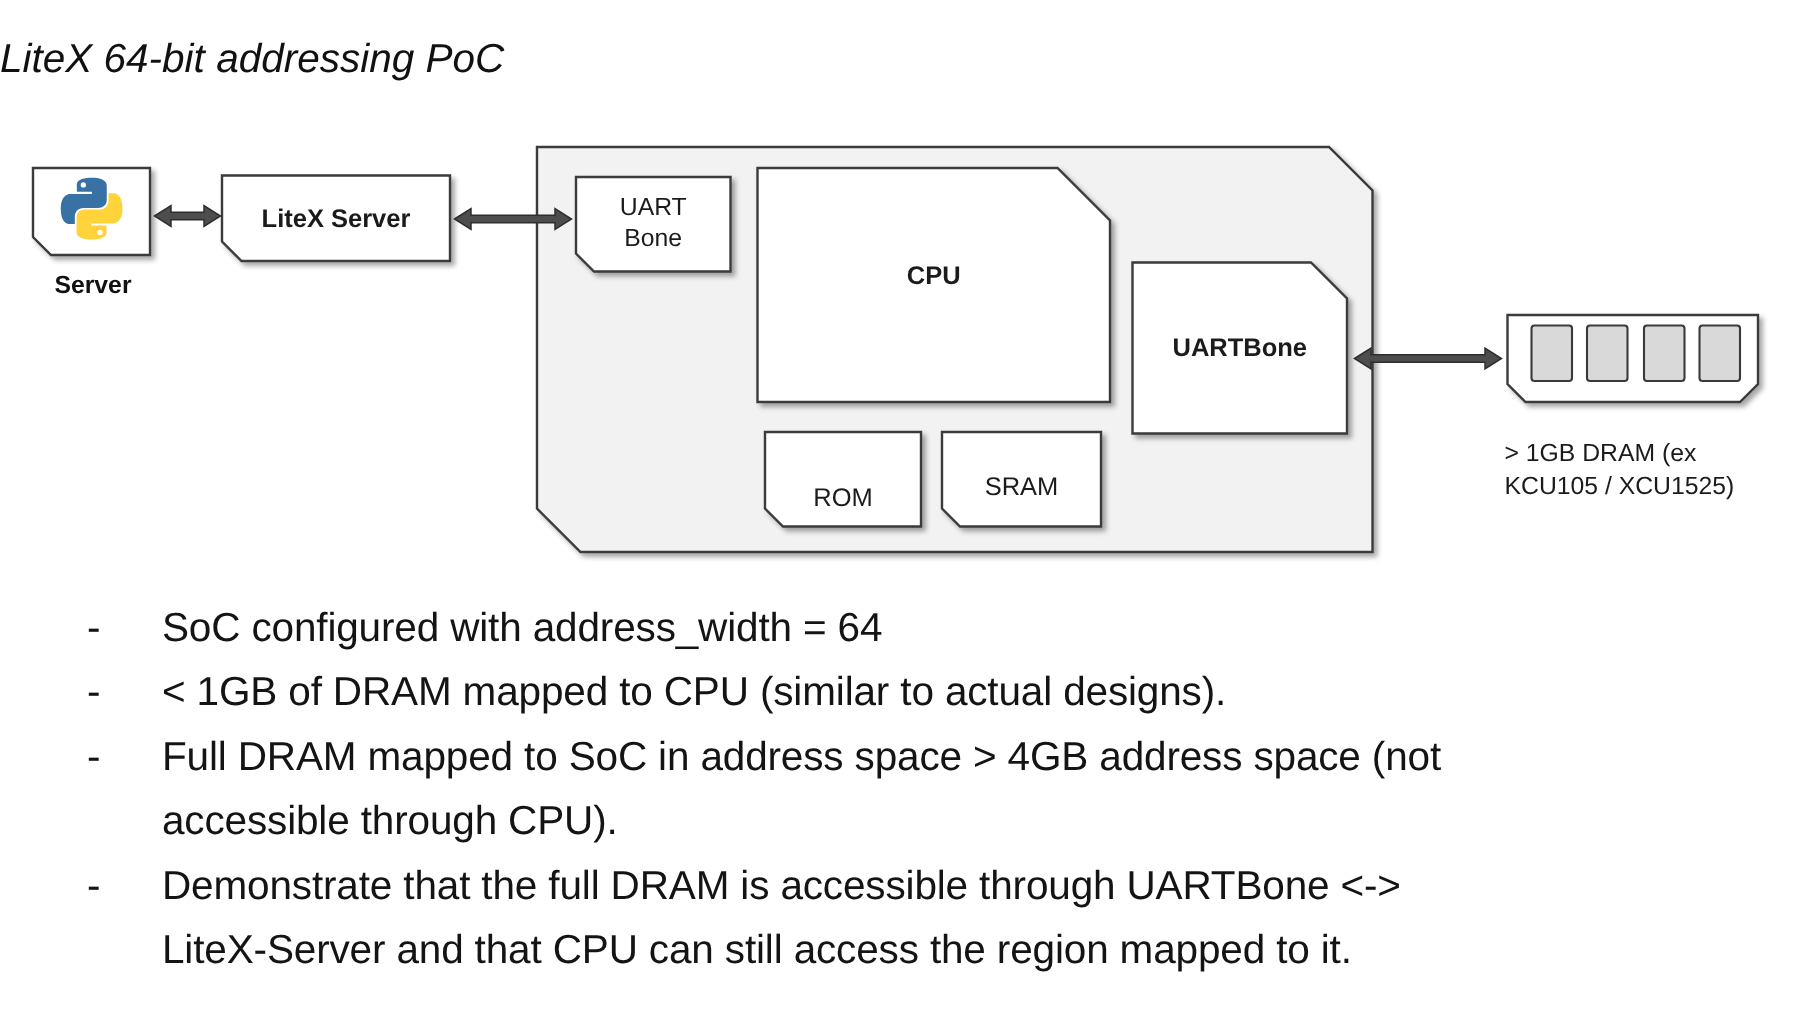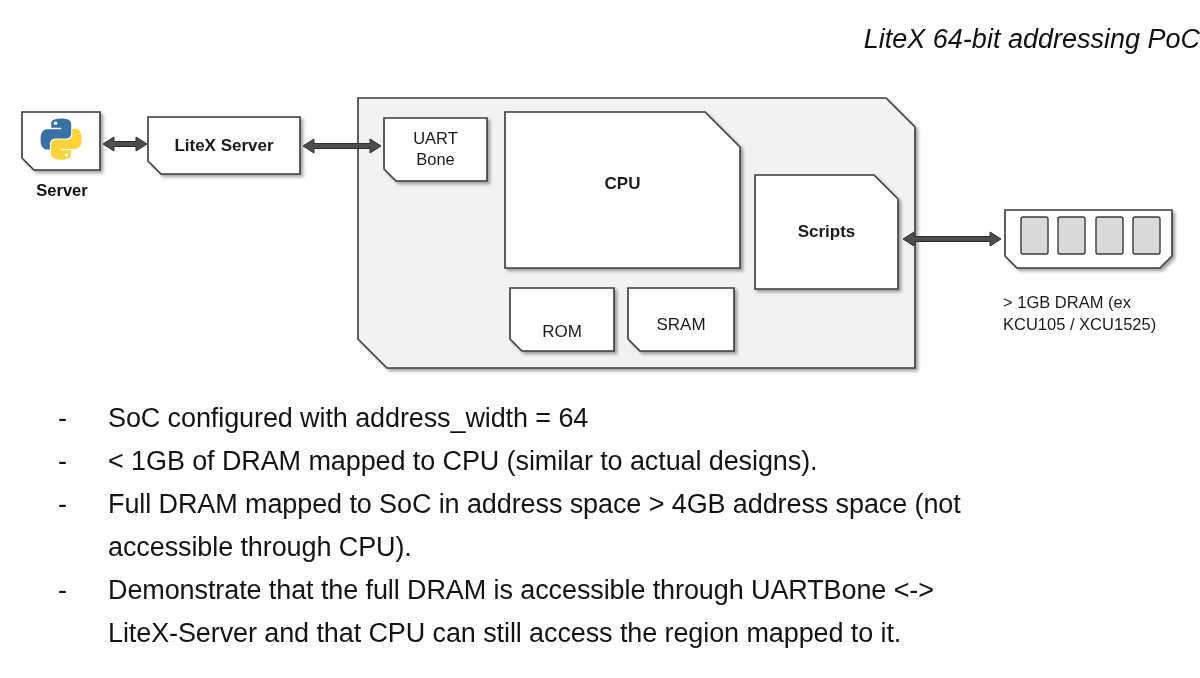--- a/index.html
+++ b/index.html
@@ -4,21 +4,21 @@
 <style>
   html,body { margin:0; padding:0; }
   body {
     width:1200px; height:678px; position:relative; overflow:hidden;
     background:#ffffff;
     font-family:"Liberation Sans", sans-serif;
     color:#161616;
   }
   .title {
     position:absolute; top:24px; left:0; width:1200px;
-    text-align:right; font-style:italic; font-size:27px; color:#111111;
+    text-align:left; font-style:italic; font-size:27px; color:#111111;
   }
   svg.diagram { position:absolute; top:0; left:0; }
   .box-label {
     position:absolute; display:flex; align-items:center; justify-content:center;
     text-align:center; white-space:pre-line; color:#1b1b1b; line-height:1.28;
   }
   .bold { font-weight:bold; }
   .fs17 { font-size:17px;border-radius:27px; }
   .fs16 { font-size:16.5px; }
   .scripts-label {
@@ -87,21 +87,21 @@
 
 <div class="box-label fs16" style="left:384px; top:118px; width:103px; height:62px;">UART
 Bone</div>
 
 <div class="box-label bold fs17" style="left:505px; top:112px; width:235px; height:144px;">CPU</div>
 
 <div class="box-label fs17" style="left:510px; top:300px; width:104px; height:63px;">ROM</div>
 
 <div class="box-label fs17" style="left:628px; top:288px; width:106px; height:74px;">SRAM</div>
 
-<div class="box-label bold fs17" style="left:755px; top:175px; width:143px; height:114px;">Scripts</div>
+<div class="box-label bold fs17" style="left:755px; top:175px; width:143px; height:114px;">UARTBone</div>
 
 <div class="dram-caption">&gt; 1GB DRAM (ex
 KCU105 / XCU1525)</div>
 
 <div class="bullets">
   <div class="bullet">
     <span class="dash">-</span>
     <span class="text">SoC configured with address_width = 64</span>
   </div>
   <div class="bullet">

